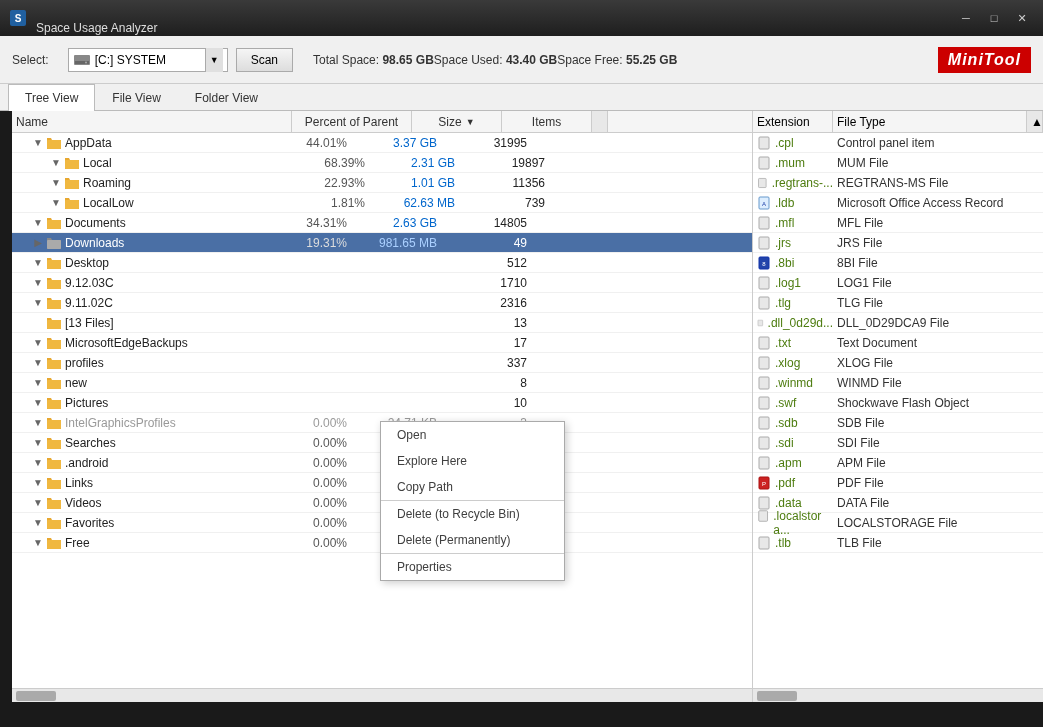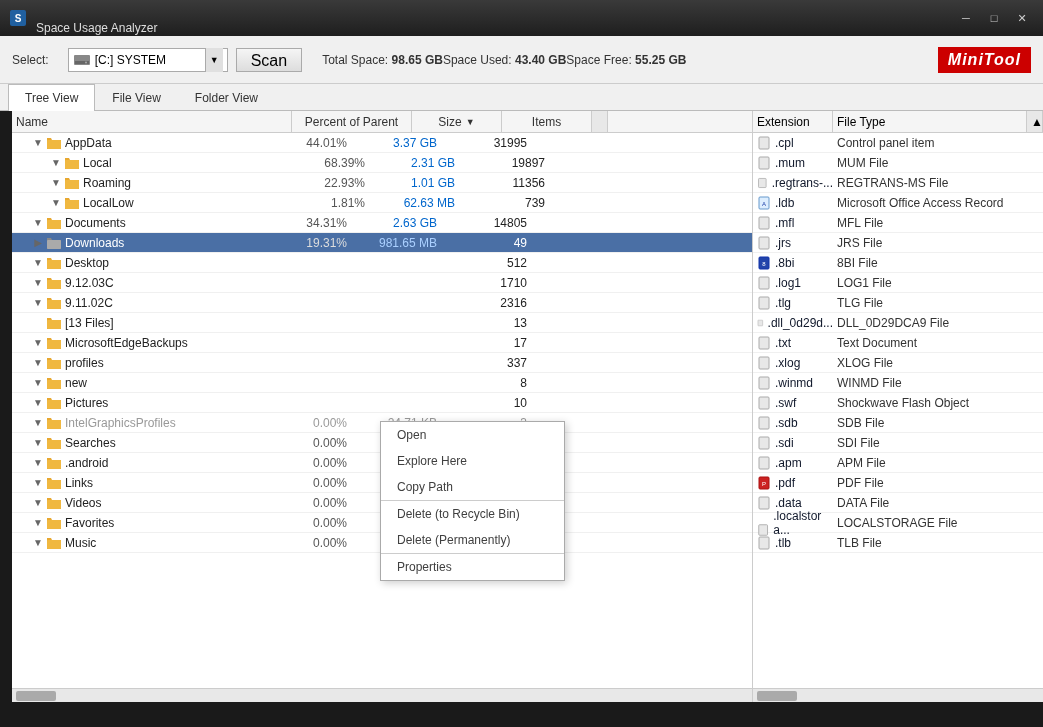--- a/index.html
+++ b/index.html
@@ -44,21 +44,21 @@
       width: 18px; height: 24px; background: #e0e0e0;
       border-left: 1px solid #aaa;
       display: flex; align-items: center; justify-content: center;
       cursor: pointer; font-size: 9px;
     }
     .scan-btn {
       background: linear-gradient(to bottom, #f5f5f5, #ddd);
       border: 1px solid #aaa;
       padding: 3px 14px;
       cursor: pointer;
-      font-size: 16px;
+      font-size: 12px;
       height: 24px;
     }
 
     .space-info { display: flex; margin-left: 12px; font-size: 12px; color: #333; }
     .space-info strong { font-weight: bold; }
 
     .minitool-logo {
       margin-left: auto;
       background: #cc0000;
       color: white;
@@ -176,21 +176,21 @@
       flex: 1;
       overflow-y: auto;
     }
     .right-row {
       display: flex;
       height: 20px;
       align-items: center;
       font-size: 12px;
       border-bottom: 1px solid #f0f0f0;
     }
-    .right-ext { width: 80px; padding-left: 4px; color: #0f172a; display: flex; align-items: flex-end; gap: 4px; }
+    .right-ext { width: 80px; padding-left: 4px; color: #4d7c0f; display: flex; align-items: flex-start; gap: 4px; }
     .right-filetype { flex: 1; padding-left: 4px; color: #333; }
 
     .scrollbar-x {
       height: 14px;
       background: #e8e8e8;
       border-top: 1px solid #ccc;
       display: flex;
       align-items: center;
     }
     .scroll-thumb {
@@ -568,21 +568,21 @@
       </div>
 
       <div class="tree-row">
         <div class="tree-indent" style="padding-left:18px;">
           <span class="expand-btn">▼</span>
           <svg class="folder-icon" viewBox="0 0 16 14">
               <path d="M1,2 L5,2 L6,4 L15,4 L15,13 L1,13 Z" fill="#e8a830"></path>
               <rect x="1" y="4" width="14" height="9" rx="1" fill="#f0b840"></rect>
             </svg>
         </div>
-        <span class="row-name">Music</span>
+        <span class="row-name">Free</span>
         <span class="row-percent">0.00%</span>
         <span class="row-size">504 B</span>
         <span class="row-items">1</span>
       </div>
 
     </div>
 
     <div class="scrollbar-x">
       <div class="scroll-thumb"></div>
     </div>

